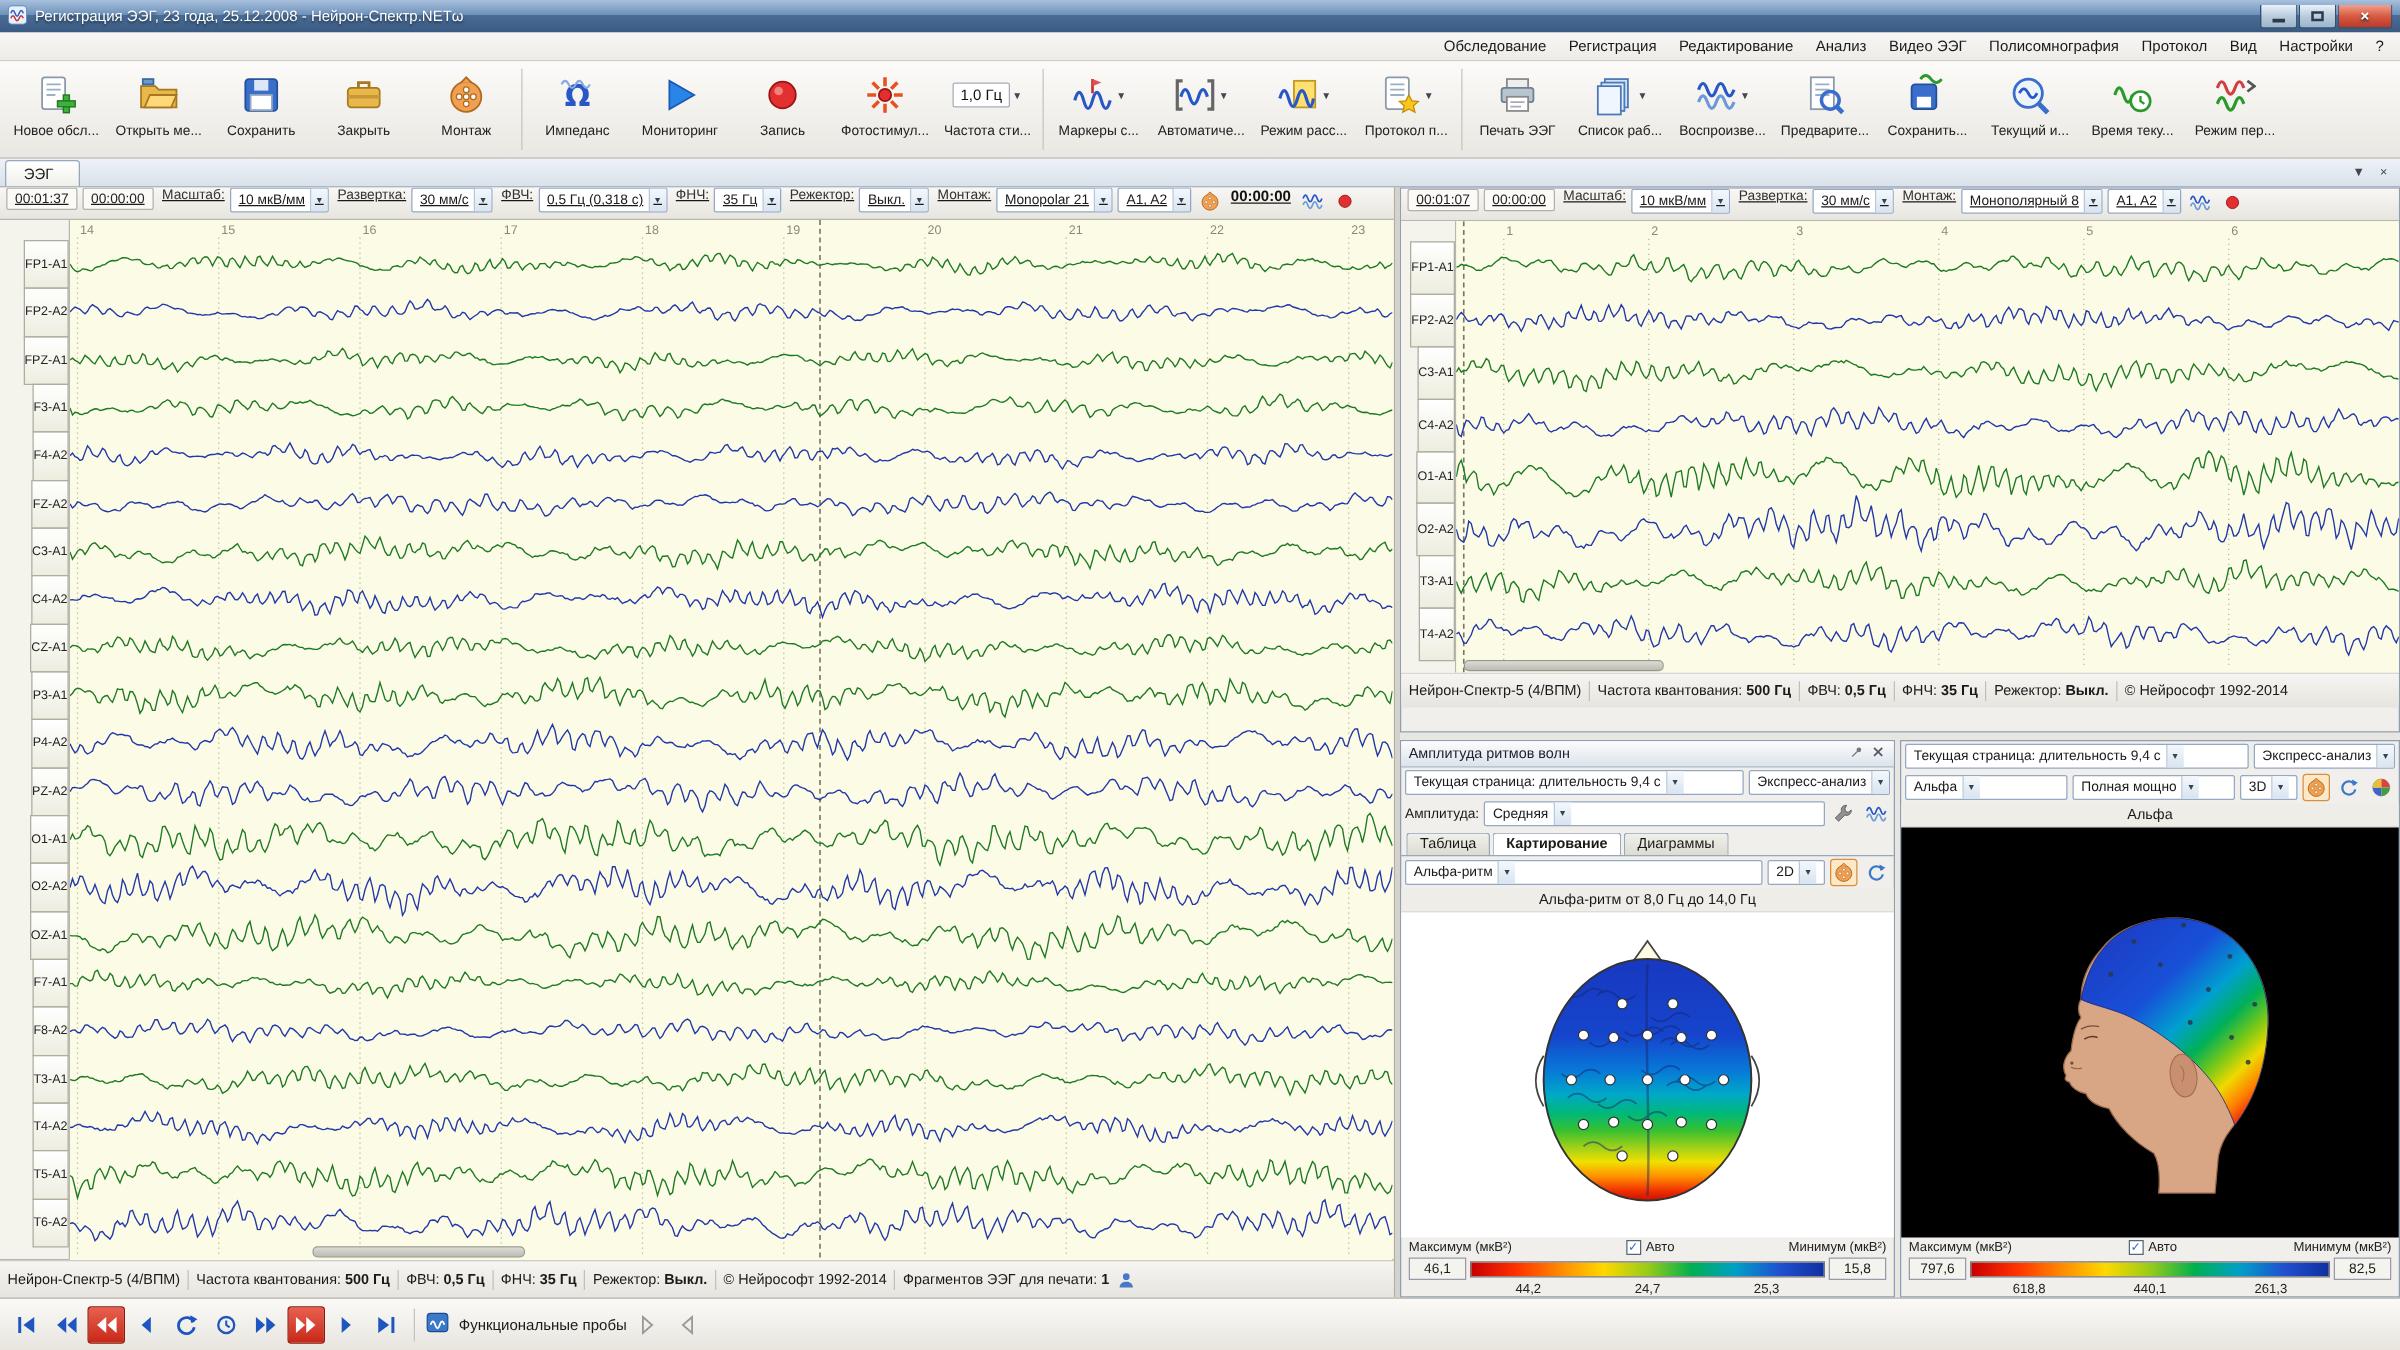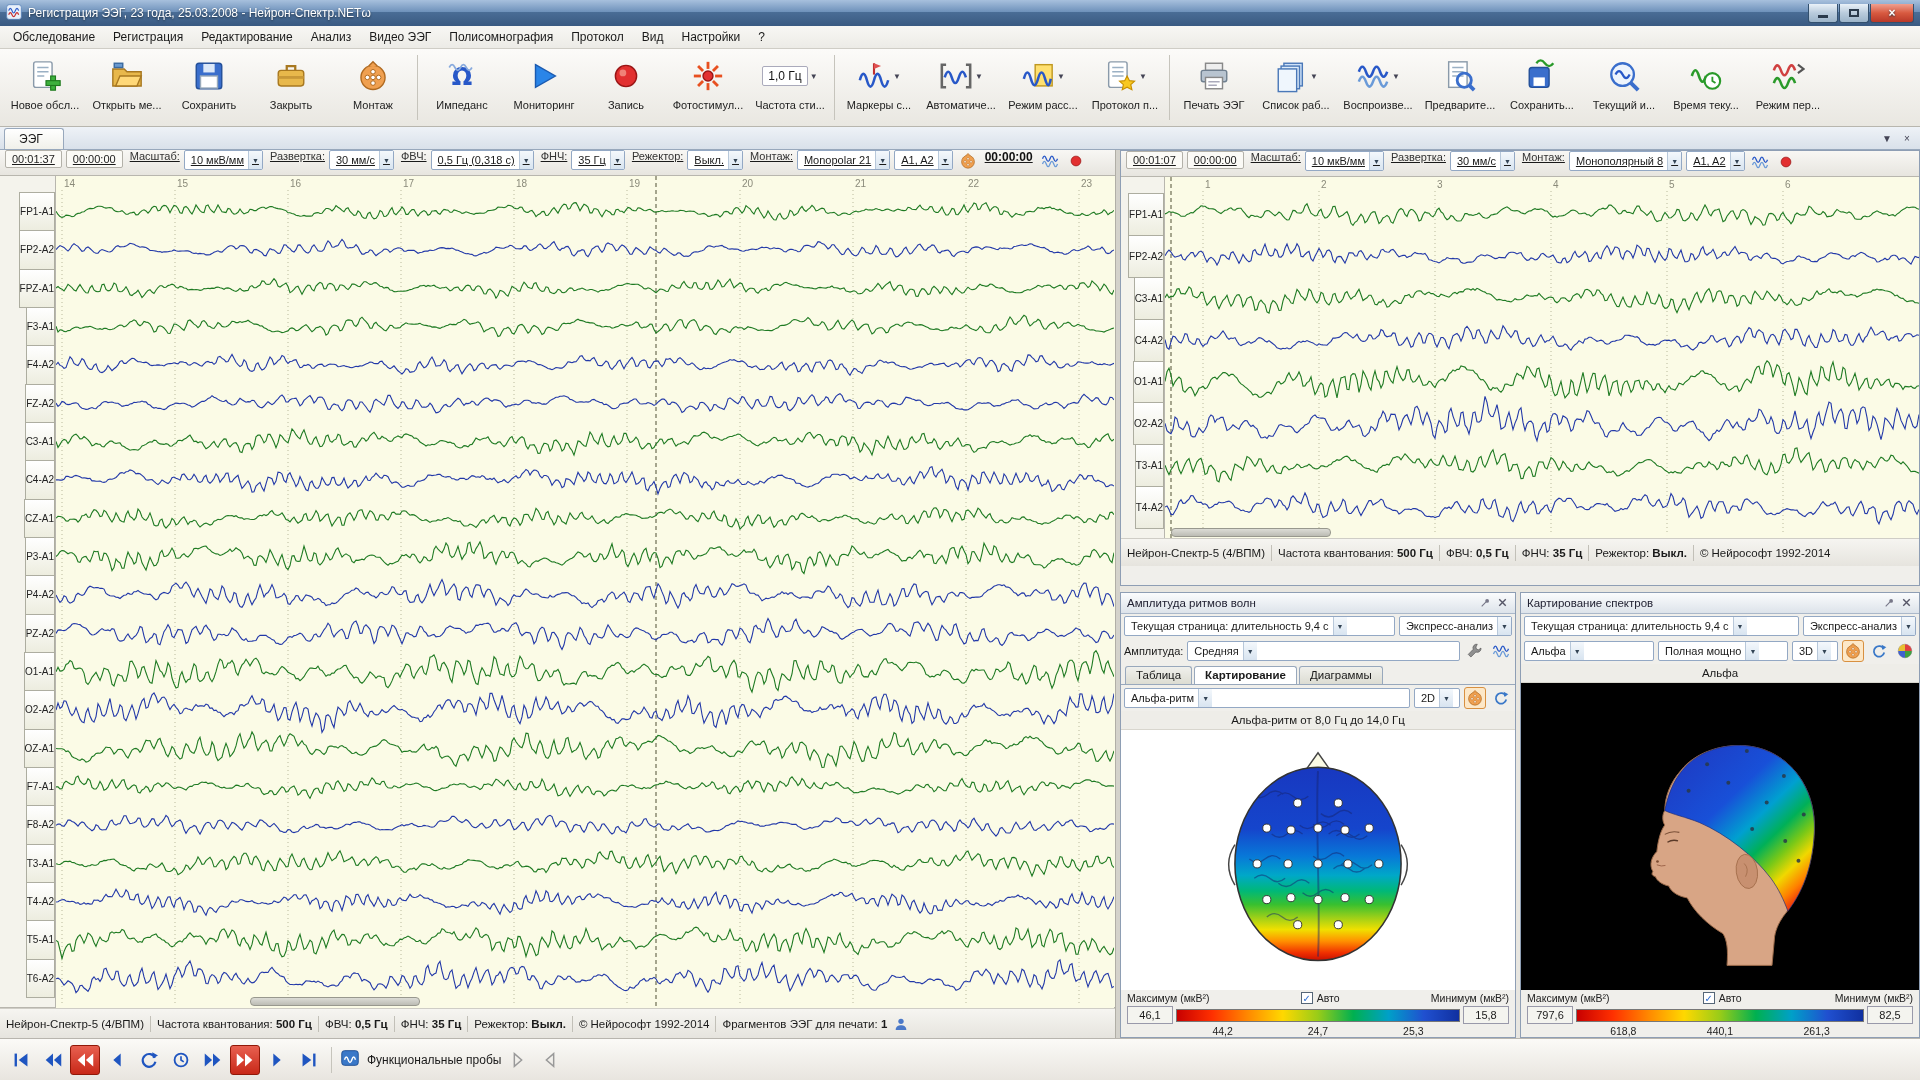--- a/index.html
+++ b/index.html
@@ -10,21 +10,21 @@
   
   #titlebar { height:26px; background:linear-gradient(#a7c0dd,#6f92bb 45%,#4a6d96 46%,#3a5a82); display:flex; align-items:center; padding:0 6px; color:#fff; text-shadow:0 1px 2px #234; }
   #title-text { margin-left:6px; font-size:12px; }
   #win-btns { margin-left:auto; display:flex; }
   .wbtn { width:30px; height:19px; border:1px solid #33506e; border-top:none; background:linear-gradient(#e9f1f8,#b9cbdc 50%,#9cb4c9); display:flex; align-items:center; justify-content:center; color:#2a3a4c; font-weight:bold; border-radius:0 0 3px 3px; margin-left:1px; font-size:12px; }
   .wbtn.close { width:44px; background:linear-gradient(#f0a090,#d85a40 50%,#b83828); color:#fff; }
   .glyph-min { width:10px; height:3px; background:#2a3a4c; margin-top:8px; }
   .glyph-max { width:10px; height:8px; border:2px solid #2a3a4c; }
 
   
-  #menubar { height:23px; background:linear-gradient(#f8f7f4,#ecebe6); border-bottom:1px solid #cfcdc6; display:flex; align-items:center; padding:0 4px; }
+  #menubar { height:23px; background:linear-gradient(#f8f7f4,#ecebe6); border-bottom:1px solid #cfcdc6; display:flex; align-items:center; padding:0 4px;justify-content:flex-end; }
   .menu-item { padding:3px 9px; font-size:12px; }
 
   
   #toolbar { height:78px; background:linear-gradient(#fcfbf9,#e9e7e1); border-bottom:1px solid #b8b6ae; display:flex; align-items:stretch; padding:2px 4px 2px 4px; overflow:hidden; }
   .tb-btn { width:82px; display:flex; flex-direction:column; align-items:center; justify-content:flex-start; padding-top:5px; border-radius:3px; }
   .tb-icon { height:40px; display:flex; align-items:center; justify-content:center; gap:2px; }
   .tb-icon svg { width:34px; height:34px; }
   .tb-label { font-size:11px; color:#222; margin-top:3px; white-space:nowrap; }
   .tb-dd { font-size:8px; color:#445; align-self:center; }
   .tb-sep { width:1px; background:#c6c4bc; margin:4px 3px; }
@@ -111,21 +111,21 @@
 <body>
 
 <div id="app">
 
   <div id="titlebar">
     <span id="app-icon"><svg viewBox="0 0 24 24" width="16" height="16">
           <rect x="1" y="1" width="22" height="22" rx="4" fill="#e8f0fa" stroke="#4a78b8"></rect>
           <path d="M4 10q2.5-7 5 0t5 0t5 0" fill="none" stroke="#2858c8" stroke-width="1.8"></path>
           <path d="M4 16q2.5-6 5 0t5 0t5 0" fill="none" stroke="#c83030" stroke-width="1.8"></path>
         </svg></span>
-    <span id="title-text">Регистрация ЭЭГ, 23 года, 25.03.2008 - Нейрон-Спектр.NETω</span>
+    <span id="title-text">Регистрация ЭЭГ, 23 года, 25.12.2008 - Нейрон-Спектр.NETω</span>
     <div id="win-btns">
       <div class="wbtn">
           <span class="glyph-min"></span>
         </div>
       <div class="wbtn">
           <span class="glyph-max"></span>
         </div>
       <div class="wbtn close">×</div>
     </div>
   </div>
@@ -791,32 +791,20 @@
             </div>
             <div class="sb-ticks" id="amp-ticks">
                 <span>44,2</span>
                 <span>24,7</span>
                 <span>25,3</span>
               </div>
           </div>
         </div>
 
         <div id="spec-panel" class="panel">
-          <div class="ptitle">
-            <span>Картирование спектров</span>
-            <span class="pt-icons">
-                <span class="pt-pin"><svg viewBox="0 0 24 24" width="13" height="13">
-                    <circle cx="15" cy="9" r="3.5" fill="#778"></circle>
-                    <path d="M13 11L5 19" stroke="#778" stroke-width="2"></path>
-                  </svg></span>
-                <span class="pt-close"><svg viewBox="0 0 24 24" width="13" height="13">
-                    <path d="M6 6l12 12M18 6L6 18" stroke="#556" stroke-width="2.6"></path>
-                  </svg></span>
-              </span>
-          </div>
           <div class="prow">
             <div class="combo">
                 <span class="val">Текущая страница: длительность 9,4 с</span>
                 <span class="arr">▼</span>
               </div>
             <div class="combo fix">
                 <span class="val">Экспресс-анализ</span>
                 <span class="arr">▼</span>
               </div>
           </div>

